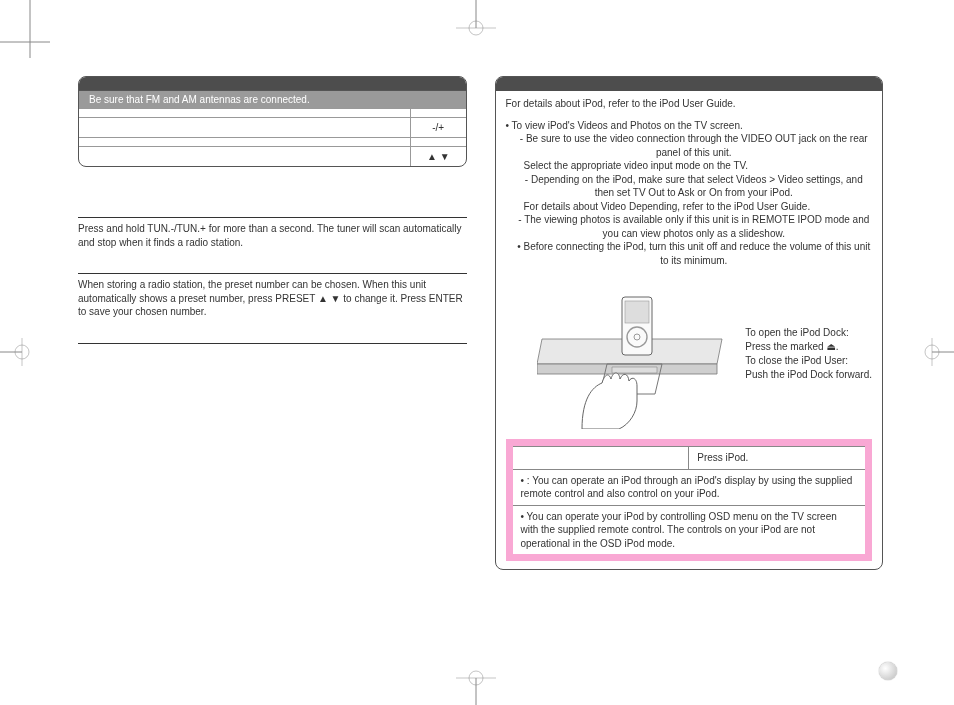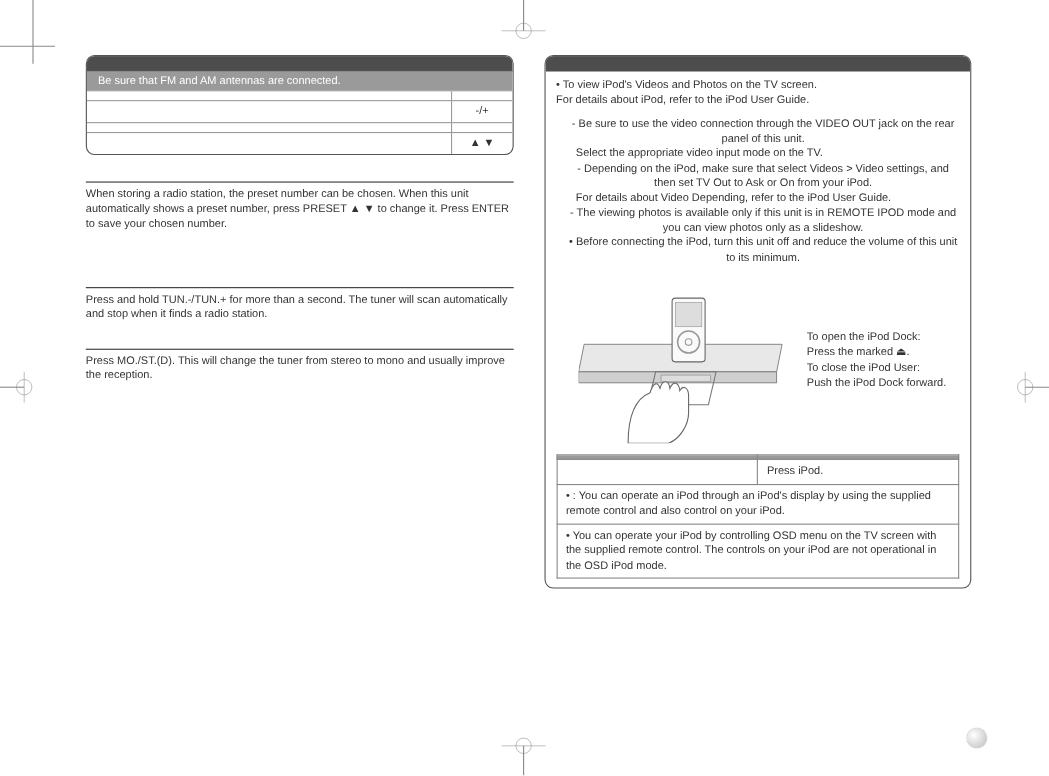--- a/index.html
+++ b/index.html
@@ -28,20 +28,21 @@
     height: 610px;
   }
   .columns {
     display: flex;
     gap: 28px;
     height: 100%;
   }
   .col {
     flex: 1;
     min-width: 0;
+    margin-top: 26px;
   }
 
   .panel {
     border: 1px solid #555;
     border-radius: 8px;
     overflow: hidden;
     font-size: 10px;
     color: #333;
   }
   .panel-header {
@@ -89,27 +90,28 @@
 
   .right-block { border:1px solid #555; border-radius:8px; overflow:hidden; font-size:10px; color:#333;}
   .right-header { background:#4d4d4d; height:14px; }
   .right-body { padding:6px 10px 8px 10px; line-height:1.35;}
   .indent { padding-left:10px;text-align:center;}
   .indent2 { padding-left:18px;}
 
   .ipod-fig {
     display:flex; align-items:center; gap:18px;
     margin:12px 0 10px 20px;
+    justify-content:flex-end;
   }
   .ipod-svg { width:190px; height:150px;}
   .dock-text { font-size:10px; color:#333; line-height:1.4;}
 
   .ipod-modes-table {
     width:100%; border-collapse:collapse; font-size:10px; margin-top:6px;
-    border:1px solid #f9a8d4; border-radius:0;
+    border:7px solid #f9a8d4; border-radius:0;
   }
   .ipod-modes-table td {
     border:1px solid #888; padding:4px 8px; line-height:1.35; vertical-align:top;
   }
   .spacer-row td { background:#9a9a9a; height:4px; padding:0;}
   .page-circle {
     position:absolute; right:-14px; bottom:-20px;
     width:18px; height:18px; border-radius:50%;
     background:radial-gradient(circle at 35% 35%, #fff, #bbb);
     box-shadow:0 0 1px #555;
@@ -162,41 +164,40 @@
                 <td class="right"></td>
               </tr>
         <tr>
                 <td></td>
                 <td class="right">▲ ▼</td>
               </tr>
       </tbody>
           </table>
     </div>
 
+    <div class="section" style="margin-top:50px;">
+      <hr>
+      <p>Press and hold TUN.-/TUN.+ for more than a second. The tuner will scan automatically and stop when it finds a radio station.</p>
+    </div>
     <div class="section">
       <hr>
       <p>When storing a radio station, the preset number can be chosen. When this unit automatically shows a preset number, press PRESET ▲ ▼ to change it. Press ENTER to save your chosen number.</p>
     </div>
-    <div class="section" style="margin-top:50px;">
-      <hr>
-      <p>Press and hold TUN.-/TUN.+ for more than a second. The tuner will scan automatically and stop when it finds a radio station.</p>
-    </div>
     <div class="section">
       <hr>
-      <p>Press MO./ST.(D). This will change the tuner from stereo to mono and usually improve the reception.</p>
     </div>
   </div>
 
   <div class="col">
     <div class="right-block">
       <div class="right-header"></div>
       <div class="right-body">
+        <p style="margin-bottom:8px;">For details about iPod, refer to the iPod User Guide.</p>
+
         <p>• To view iPod's Videos and Photos on the TV screen.</p>
-
-        <p style="margin-bottom:8px;">For details about iPod, refer to the iPod User Guide.</p>
         <p class="indent">- Be sure to use the video connection through the VIDEO OUT jack on the rear panel of this unit.</p>
         <p class="indent2">Select the appropriate video input mode on the TV.</p>
         <p class="indent">- Depending on the iPod, make sure that select Videos &gt; Video settings, and then set TV Out to Ask or On from your iPod.</p>
         <p class="indent2">For details about Video Depending, refer to the iPod User Guide.</p>
         <p class="indent">- The viewing photos is available only if this unit is in REMOTE IPOD mode and you can view photos only as a slideshow.</p>
         <p class="indent">• Before connecting the iPod, turn this unit off and reduce the volume of this unit to its minimum.</p>
 
         <div class="ipod-fig">
           <svg class="ipod-svg" viewBox="0 0 190 150">
 

